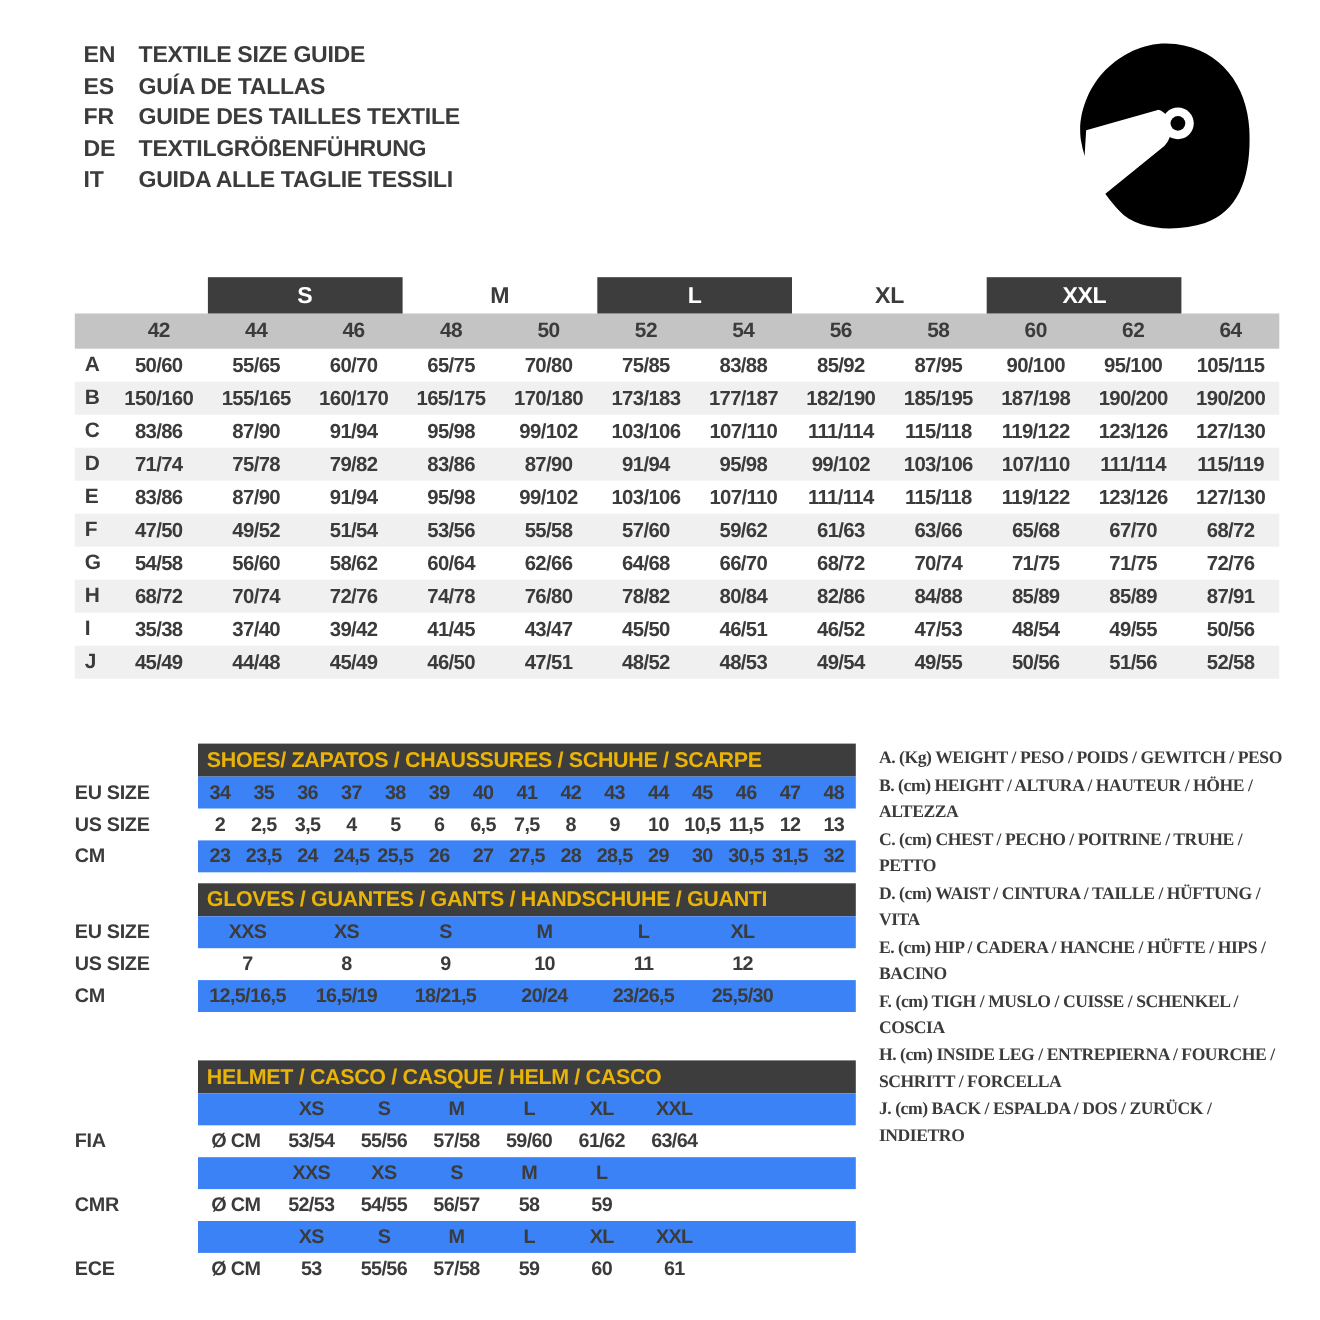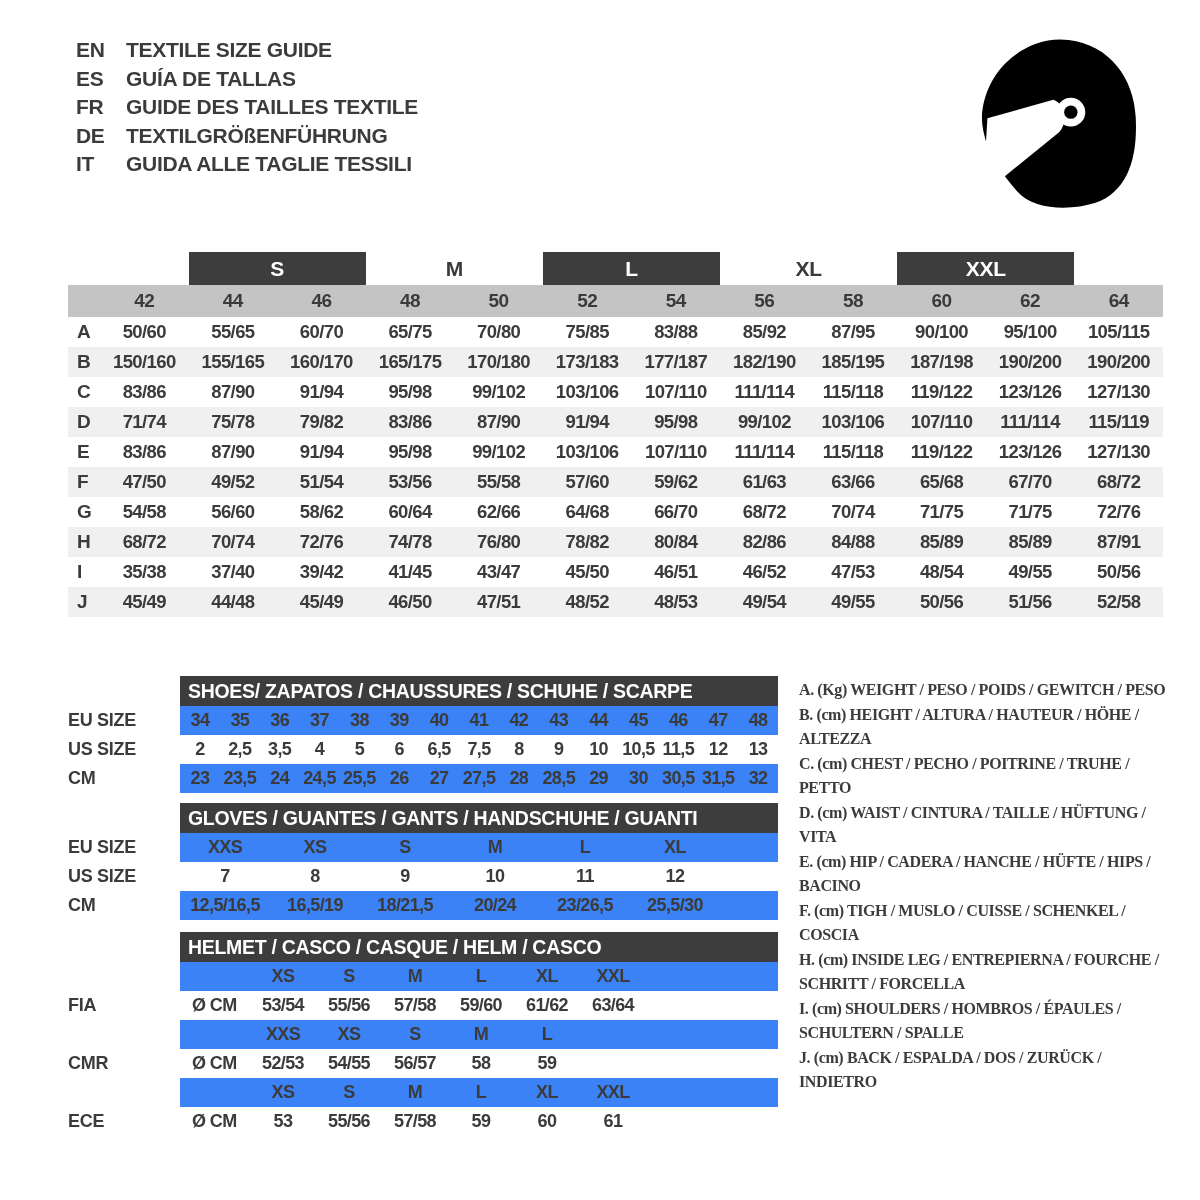--- a/index.html
+++ b/index.html
@@ -27,22 +27,22 @@
   .num-row{height:32px;background:#c4c4c4;}
   .num-cell{display:flex;align-items:center;justify-content:center;font-size:19px;letter-spacing:-0.5px;}
   .data-row{height:30px;}
   .data-row.striped{background:#f0f0f0;}
   .row-label{display:flex;align-items:center;justify-content:flex-start;padding-left:9px;font-size:19px;}
   .data-cell{display:flex;align-items:center;justify-content:center;font-size:18.5px;letter-spacing:-0.6px;white-space:nowrap;}
 
   
   .lower-left{position:absolute;left:68px;top:676px;width:712px;}
   .sub-table{margin:0 0 10px 0;}
-  .sub-table.gap-big{margin-bottom:12px;}
-  .sub-bar{margin-left:112px;width:598px;height:30px;background:#3d3d3d;color:#ffffff;
+  .sub-table.gap-big{margin-bottom:44px;}
+  .sub-bar{margin-left:112px;width:598px;height:30px;background:#3d3d3d;color:#eab308;
            display:flex;align-items:center;padding-left:8px;box-sizing:border-box;
            font-size:19.5px;letter-spacing:-0.3px;white-space:nowrap;}
   .sub-row{display:flex;height:29px;}
   .sub-label{width:112px;display:flex;align-items:center;font-size:18px;letter-spacing:-0.3px;}
   .sub-data{width:598px;display:grid;}
   .sub-data.striped{background:#3b82f6;}
   .sub-data.cols15{grid-template-columns:repeat(15,1fr);}
   .sub-data.cols6{grid-template-columns:repeat(6,90px) 1fr;}
   .sub-data.helm{grid-template-columns:70px repeat(6,66px) 1fr;}
   .sub-cell{display:flex;align-items:center;justify-content:center;font-size:18px;
@@ -456,17 +456,16 @@
   </div>
 
   <div class="legend" id="legend">
       <div class="legend-item">A. (Kg) WEIGHT / PESO / POIDS / GEWITCH / PESO</div>
       <div class="legend-item">B. (cm) HEIGHT / ALTURA / HAUTEUR / HÖHE / ALTEZZA</div>
       <div class="legend-item">C. (cm) CHEST / PECHO / POITRINE / TRUHE / PETTO</div>
       <div class="legend-item">D. (cm) WAIST / CINTURA / TAILLE / HÜFTUNG / VITA</div>
       <div class="legend-item">E. (cm) HIP / CADERA / HANCHE / HÜFTE / HIPS / BACINO</div>
       <div class="legend-item">F. (cm) TIGH / MUSLO / CUISSE / SCHENKEL / COSCIA</div>
       <div class="legend-item">H. (cm) INSIDE LEG / ENTREPIERNA / FOURCHE / SCHRITT / FORCELLA</div>
-      <div class="legend-item">I. (cm) SHOULDERS / HOMBROS / ÉPAULES / SCHULTERN / SPALLE</div>
       <div class="legend-item">J. (cm) BACK / ESPALDA / DOS / ZURÜCK / INDIETRO</div>
     </div>
 
 </div>
 
 </body></html>

